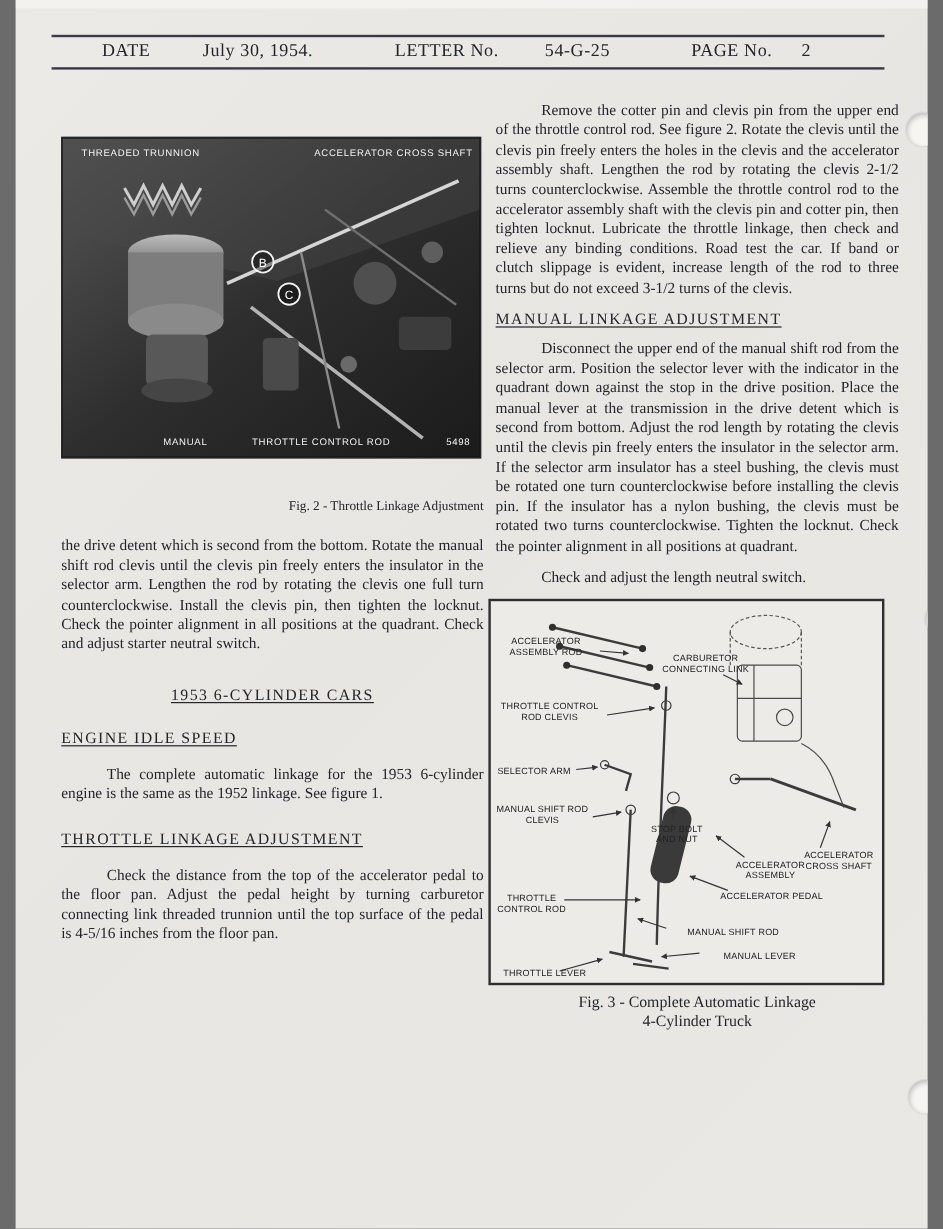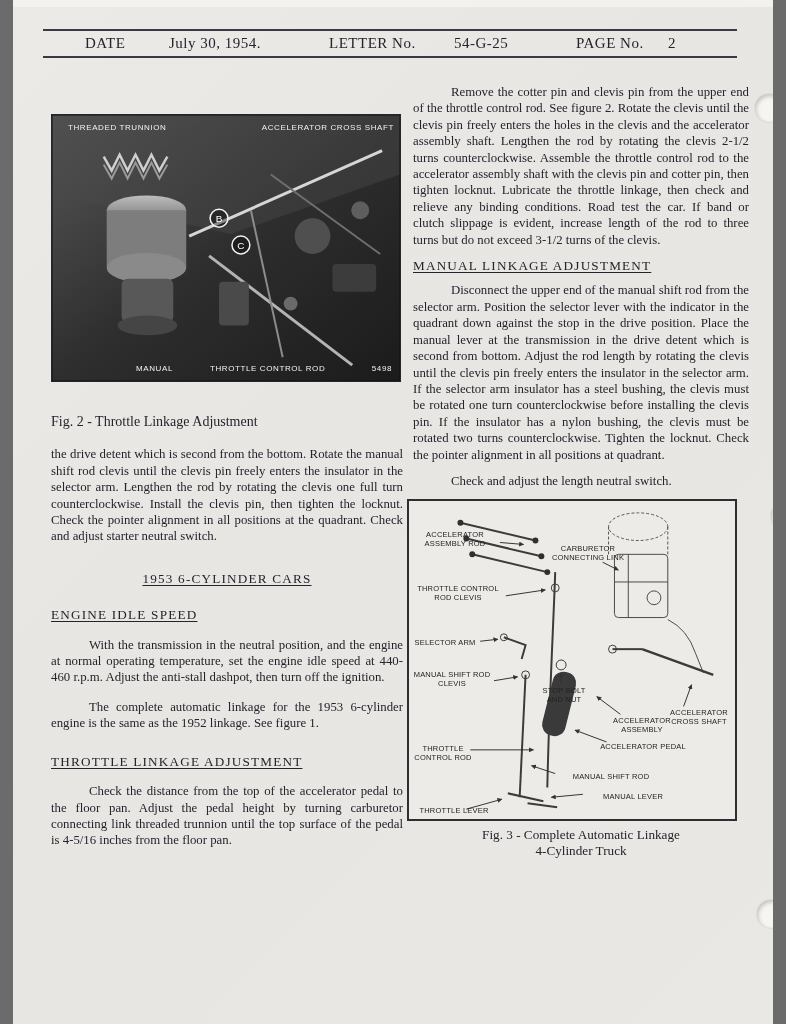--- a/index.html
+++ b/index.html
@@ -25,21 +25,21 @@
     font-size:13.2px; font-weight:normal; letter-spacing:1.2px;
     text-decoration:underline; text-underline-offset:2px; text-align:left;
   }
   h3.center { text-align:center; }
   
   .fig2 { position:relative; width:350px; height:268px; border:1px solid #26262a;
     background:#232323; overflow:hidden; }
   .fig2 svg { display:block; width:100%; height:100%; }
   .ph-lbl { position:absolute; color:#f2f2f0; font-family:"Liberation Sans", sans-serif;
     font-size:8px; letter-spacing:.6px; white-space:nowrap; }
-  .caption { text-align:left; font-size:14px; }
+  .caption { text-align:right; font-size:11px; }
   
   .fig3 { position:relative; width:330px; height:322px; border:2px solid #2e2e32;
     background:#edebe7; overflow:hidden;padding-left:16px; }
   .fig3 svg { position:absolute; left:0; top:0; width:100%; height:100%; }
   .f3lbl { position:absolute; font-family:"Liberation Sans", sans-serif;
     font-size:7.5px; line-height:8.6px; letter-spacing:.2px; color:#222;
     text-align:center; text-transform:uppercase; }
   .f3cap { text-align:center; font-size:13.2px; line-height:16px; }
   
   .hole { position:absolute; width:28px; height:28px; border-radius:50%;
@@ -112,21 +112,20 @@
     </div>
 
     <p class="caption" style="margin-top:32px">Fig. 2 - Throttle Linkage Adjustment</p>
 
     <p class="body" style="margin-top:16px">the drive detent which is second from the bottom. Rotate the manual shift rod clevis until the clevis pin freely enters the insulator in the selector arm. Lengthen the rod by rotating the clevis one full turn counterclockwise. Install the clevis pin, then tighten the locknut. Check the pointer alignment in all positions at the quadrant. Check and adjust starter neutral switch.</p>
 
     <h3 class="head center" style="margin-top:26px">1953  6-CYLINDER CARS</h3>
 
     <h3 class="head" style="margin-top:20px">ENGINE IDLE SPEED</h3>
 
-    <p class="body ind" style="margin-top:13px">With the transmission in the neutral position, and the engine at normal operating temperature, set the engine idle speed at 440-460 r.p.m. Adjust the anti-stall dashpot, then turn off the ignition.</p>
 
     <p class="body ind" style="margin-top:13px">The complete automatic linkage for the 1953 6-cylinder engine is the same as the 1952 linkage. See figure 1.</p>
 
     <h3 class="head" style="margin-top:22px">THROTTLE LINKAGE ADJUSTMENT</h3>
 
     <p class="body ind" style="margin-top:13px">Check the distance from the top of the accelerator pedal to the floor pan. Adjust the pedal height by turning carburetor connecting link threaded trunnion until the top surface of the pedal is 4-5/16 inches from the floor pan.</p>
   </div>
 
   <div class="col col-right">
 

